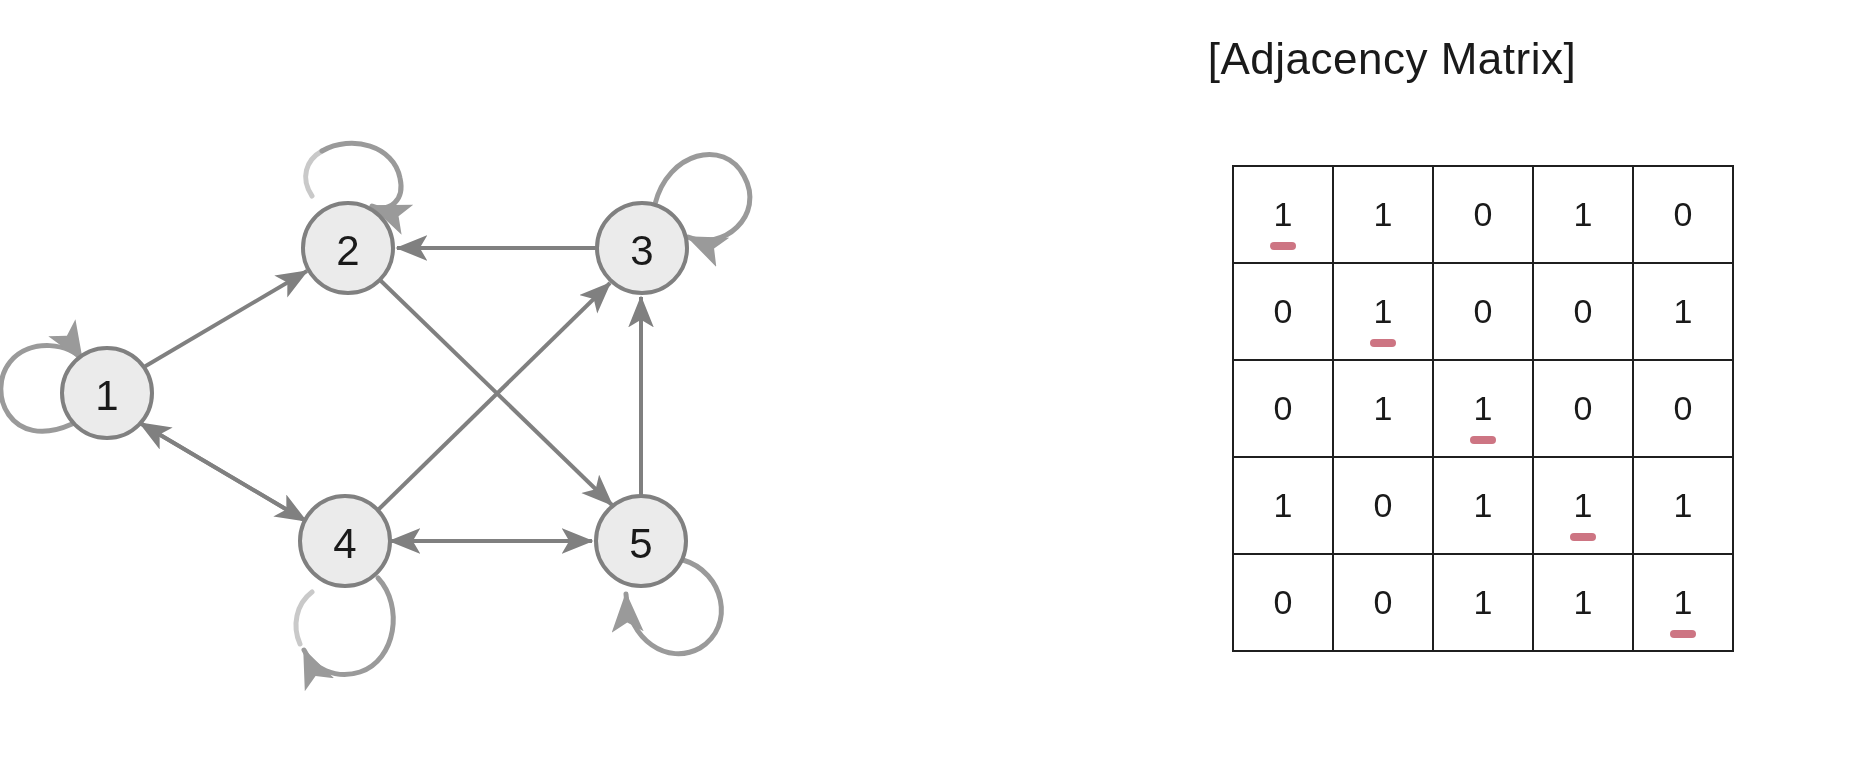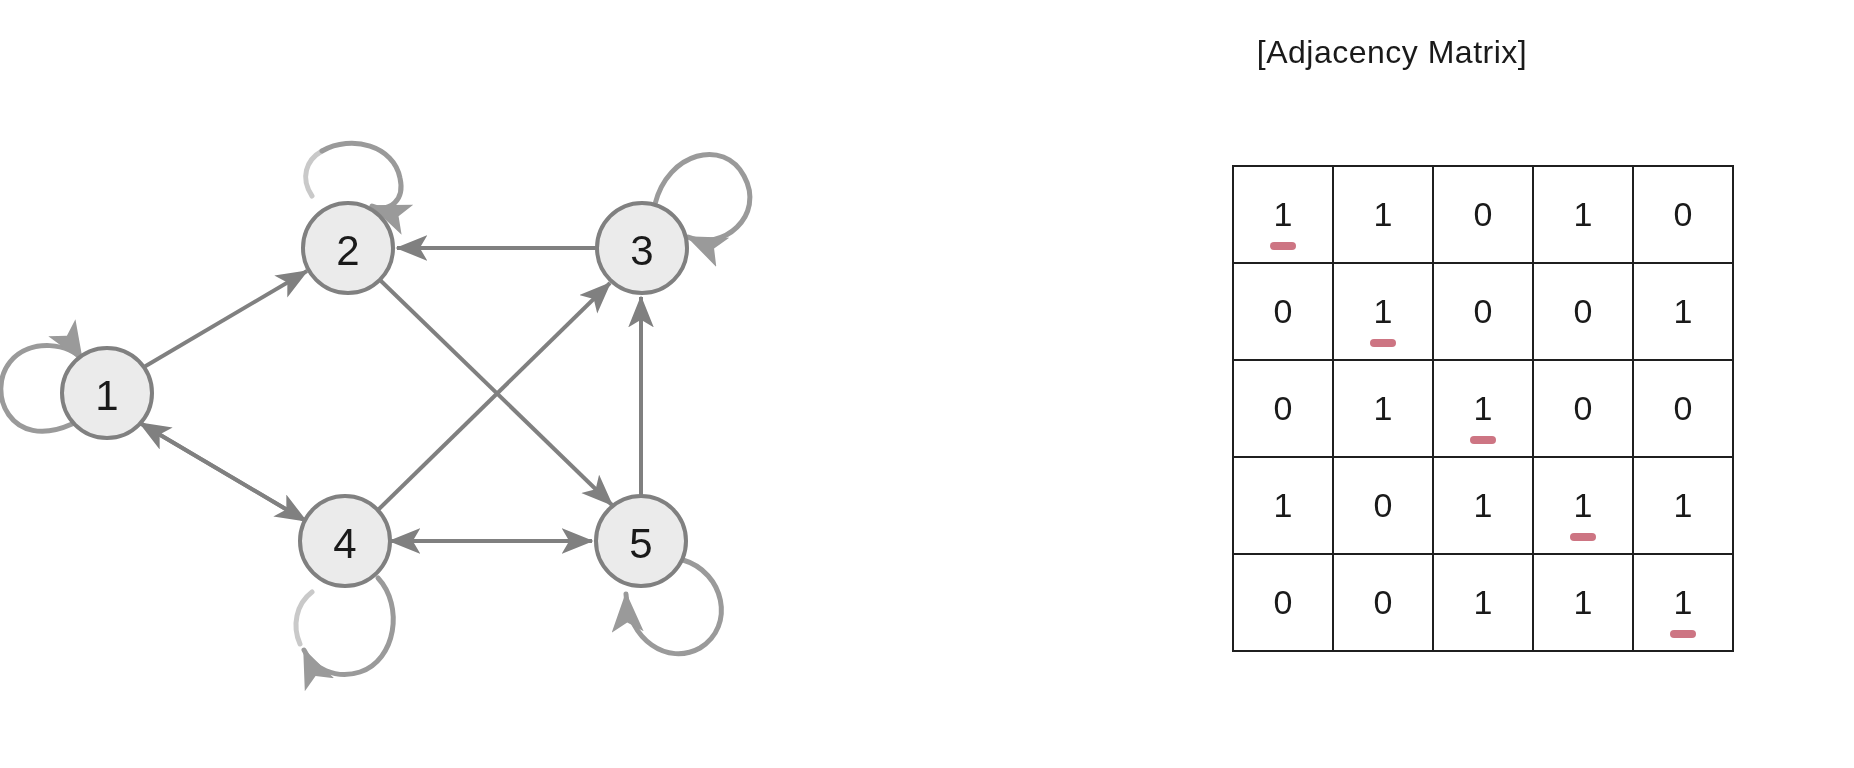--- a/index.html
+++ b/index.html
@@ -22,21 +22,21 @@
     font-size:42px;fill:#1a1a1a;text-anchor:middle;dominant-baseline:central;
   }
   .edge-line{stroke:#808080;stroke-width:4;fill:none;}
   .loop-path{stroke:#9a9a9a;stroke-width:5;fill:none;stroke-linecap:round;}
   .loop-faint{stroke:#c9c9c9;stroke-width:5;fill:none;stroke-linecap:round;}
 
   
   #matrix-panel{position:absolute;left:930px;top:0;width:924px;height:768px;}
   #matrix-title{
     position:absolute;left:0;top:34px;width:924px;text-align:center;
-    font-size:32px;color:#1a1a1a;letter-spacing:.5px;white-space:nowrap;
+    font-size:44px;color:#1a1a1a;letter-spacing:.5px;white-space:nowrap;
   }
   #matrix-table{
     position:absolute;left:302px;top:165px;
     border-collapse:collapse;
     table-layout:fixed;
   }
   #matrix-table td{
     width:98px;height:95px;
     border:2px solid #1f1f1f;
     text-align:center;

